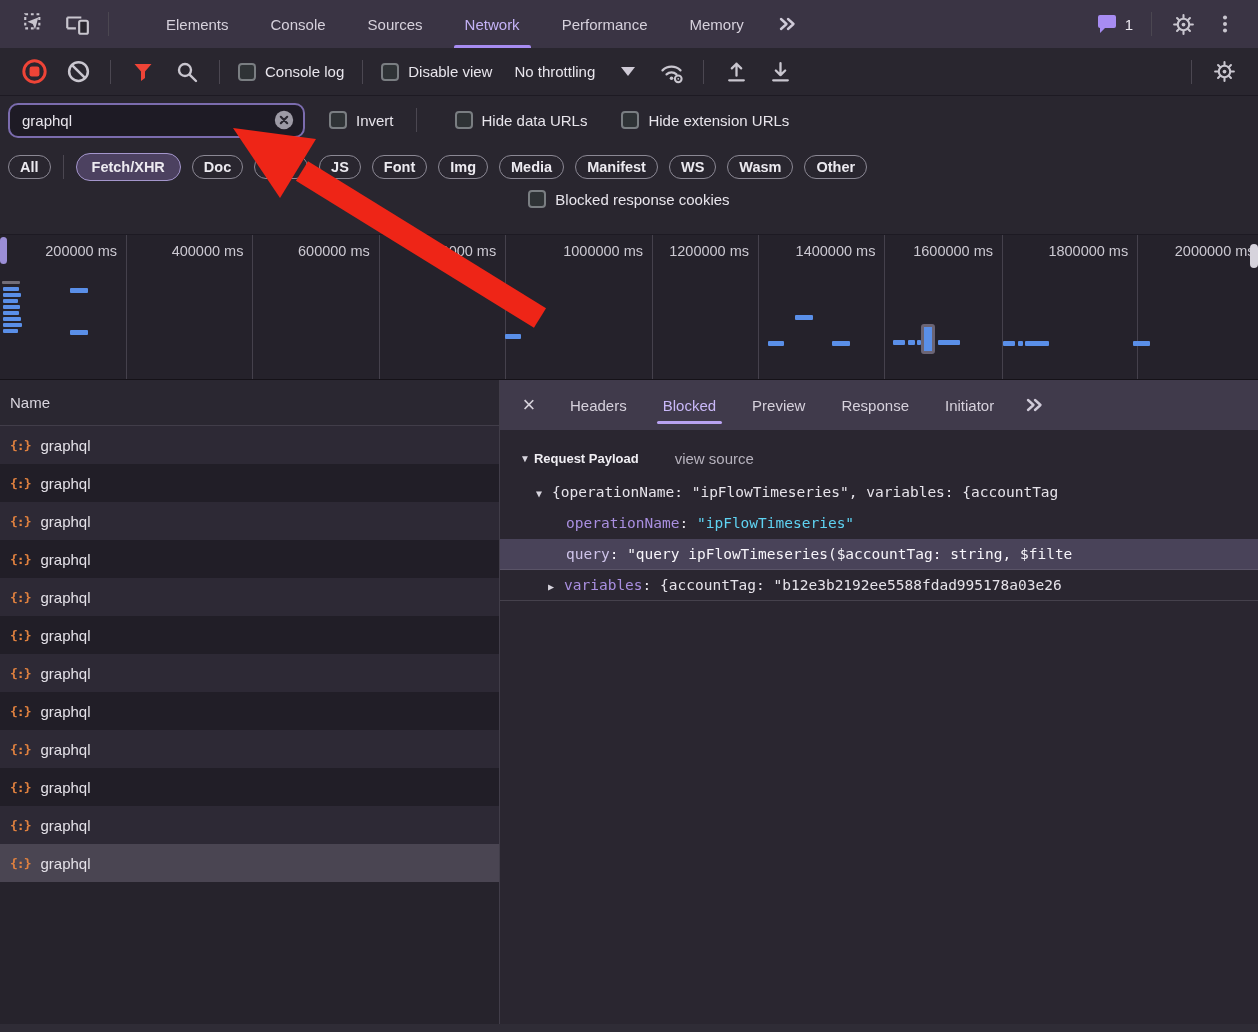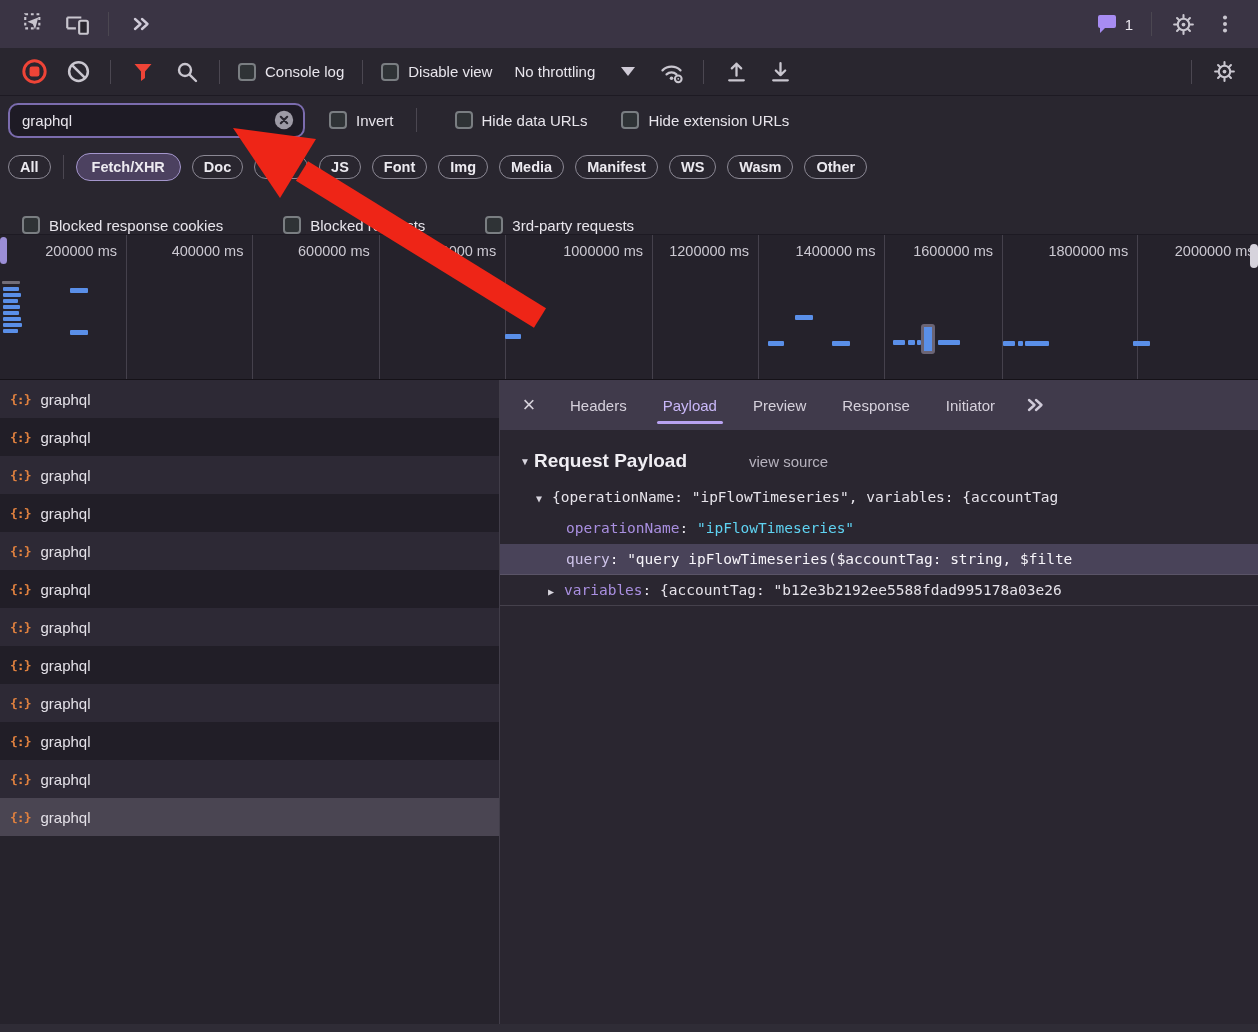--- a/index.html
+++ b/index.html
@@ -40,21 +40,21 @@
   .clear-btn { flex:0 0 22px; cursor:pointer; }
   .filterbar .cb-item { margin-left:24px; }
 
   
   .chipsbar { height:46px; background:#29262f; display:flex; align-items:center; padding:0 8px; gap:11px; }
   .chip { border:1.5px solid #8b8894; border-radius:15px; padding:3px 11px; color:#eceaf0; font-weight:700; font-size:14.5px; cursor:pointer; white-space:nowrap; }
   .chip.active { background:#4c4160; border-color:#a496cc; padding:5px 15px; border-radius:17px; }
   .chip-sep { width:1px; height:24px; background:#4b4751; margin:0 1px; }
 
   
-  .optsbar { height:45px; background:#29262f; display:flex; align-items:flex-end; padding:0 14px; gap:44px; border-bottom:1px solid #1d1a23; }
+  .optsbar { height:45px; background:#29262f; display:flex; align-items:center; padding:0 14px; gap:44px; border-bottom:1px solid #1d1a23;flex-direction:column; }
 
   
   .timeline { height:145px; background:#25222b; position:relative; overflow:hidden; border-bottom:1px solid #151218; }
   .tick { position:absolute; top:0; height:100%; width:127px; border-right:1px solid #45414c; color:#ccc9d2; font-size:14.5px; text-align:right; padding:8px 9px 0 0; white-space:nowrap; }
   .wbar { position:absolute; border-radius:1px; }
   .wmarker { position:absolute; border:3px solid #6b6474; border-radius:3px; background:#5a8fe8; }
   .grip { position:absolute; border-radius:4px; }
 
   
   .content { display:flex; height:652px; position:relative; }
@@ -69,23 +69,23 @@
   
   .rightpane { flex:1; background:#2a2630; display:flex; flex-direction:column; overflow:hidden; }
   .dtabs { height:50px; background:#403a4b; display:flex; align-items:center; padding:0 6px; }
   .dclose { width:34px; height:34px; display:flex; align-items:center; justify-content:center; color:#d6d2db; font-size:22px; cursor:pointer; margin:0 6px; }
   .dtab { padding:0 18px; height:100%; display:flex; align-items:center; color:#d6d1dc; position:relative; cursor:pointer; }
   .dtab.active { color:#c9b8f8; }
   .dtab.active::after { content:""; position:absolute; left:12px; right:12px; bottom:6px; height:3px; background:#b9a2f2; border-radius:2px; }
 
   .payload { flex:1; padding-top:14px; overflow:hidden; }
   .ptitle-row { display:flex; align-items:center; padding:6px 0 10px 20px; }
-  .ptitle { color:#f0eef3; font-weight:700; font-size:19px; }
+  .ptitle { color:#f0eef3; font-weight:700; font-size:13px; }
   .tri { font-size:10px; color:#d8d5de; margin-right:4px; }
-  .viewsrc { color:#b6b2bd; margin-left:62px; cursor:pointer; }
+  .viewsrc { color:#b6b2bd; margin-left:36px; cursor:pointer; }
   .ptree { font-family:"DejaVu Sans Mono",monospace; font-size:14.5px; }
   .pline { height:31px; line-height:31px; white-space:nowrap; overflow:hidden; color:#d8d5de; }
   .pline .tri { display:inline-block; width:16px; margin:0; }
   .l1 { padding-left:36px; }
   .l2, .l3 { padding-left:66px; }
   .l4 { padding-left:48px; border-bottom:1px solid #45414c; }
   .pkey { color:#a98fe0; }
   .pstr { color:#5fd3f2; }
   .pplain { color:#e6e3ea; }
   .pline.sel { background:#494359; border-bottom:1px solid #5a5467; color:#f2f0f5; }
@@ -165,20 +165,28 @@
       <svg class="ic" width="26" height="26" viewBox="0 0 24 24">
         <use href="#i-inspect"></use>
       </svg>
     </span>
   <span class="icbtn">
       <svg class="ic" width="26" height="26" viewBox="0 0 24 24">
         <use href="#i-device"></use>
       </svg>
     </span>
   <span class="sep"></span>
+  <div class="tabs">
+    <div class="tab">Elements</div>
+    <div class="tab">Console</div>
+    <div class="tab">Sources</div>
+    <div class="tab active">Network</div>
+    <div class="tab">Performance</div>
+    <div class="tab">Memory</div>
+  </div>
   <span class="more-tabs">
       <svg class="ic" width="24" height="24" viewBox="0 0 24 24">
         <use href="#i-chevrons"></use>
       </svg>
     </span>
   <div class="spacer"></div>
   <div class="badge-group">
     <span>
         <svg class="ic" width="24" height="24" viewBox="0 0 24 24">
           <use href="#i-bubble"></use>
@@ -353,20 +361,23 @@
       <div class="wbar" style="left: 1025px; top: 106px; width: 24px; height: 5px; background: rgb(90, 143, 232);"></div>
       <div class="wbar" style="left: 1133px; top: 106px; width: 17px; height: 5px; background: rgb(90, 143, 232);"></div>
       <div class="wmarker" style="left: 921px; top: 89px; width: 14px; height: 30px;"></div>
     </div>
   <div class="grip" style="left:0;top:2px;width:7px;height:27px;background:#9b8ed6;"></div>
   <div class="grip" style="left:1250px;top:9px;width:8px;height:24px;background:#d6d3dc;"></div>
 </div>
 
 <div class="content">
   <div class="leftpane">
+    <div class="list-header">
+      <span>Name</span>
+    </div>
     <div class="req-list">
         <div class="req-row">
           <span class="braces">{:}</span>
           <span>graphql</span>
         </div>
         <div class="req-row">
           <span class="braces">{:}</span>
           <span>graphql</span>
         </div>
         <div class="req-row">
@@ -409,21 +420,21 @@
           <span class="braces">{:}</span>
           <span>graphql</span>
         </div>
       </div>
   </div>
 
   <div class="rightpane">
     <div class="dtabs">
       <span class="dclose">×</span>
       <span class="dtab">Headers</span>
-      <span class="dtab active">Payload</span>
+      <span class="dtab active">Blocked</span>
       <span class="dtab">Preview</span>
       <span class="dtab">Response</span>
       <span class="dtab">Initiator</span>
       <span class="more-tabs">
           <svg class="ic" width="24" height="24" viewBox="0 0 24 24">
             <use href="#i-chevrons"></use>
           </svg>
         </span>
     </div>
 

